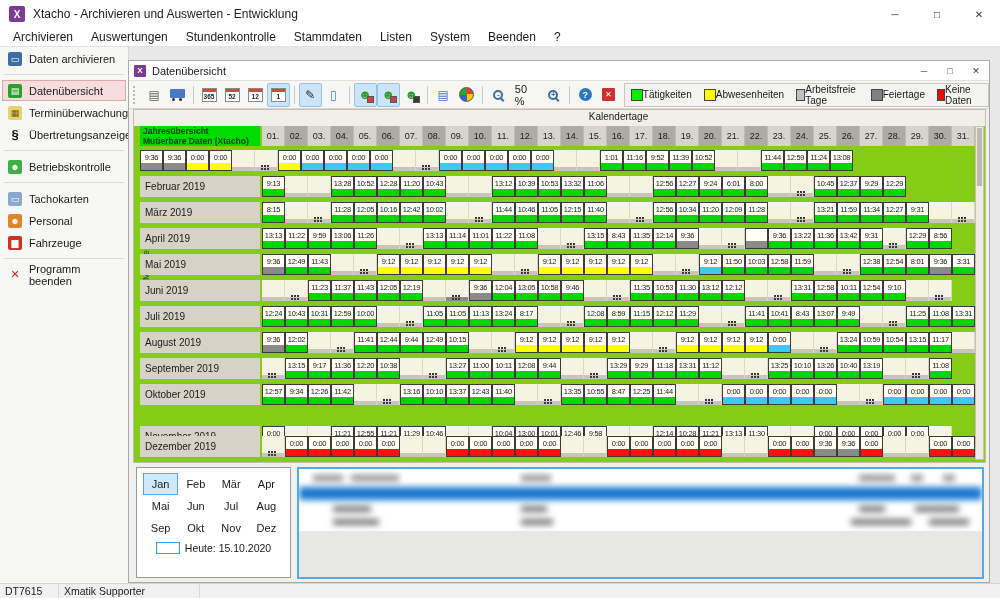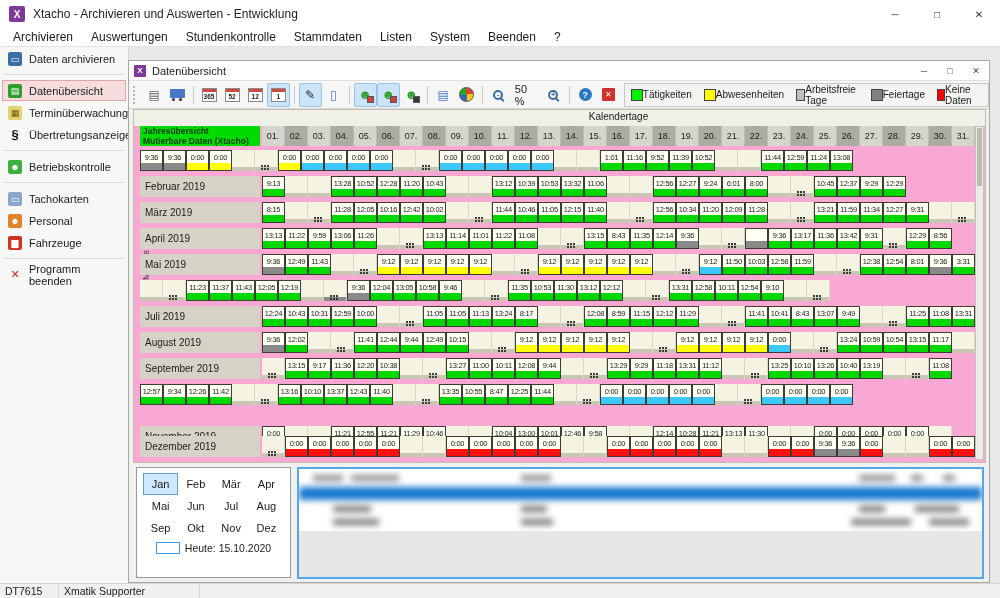--- a/index.html
+++ b/index.html
@@ -58,21 +58,21 @@
   .i-truck{position:relative;width:15px;height:9px;background:#4a78c8;border-radius:1px;margin-bottom:3px;}
   .i-truck:after{content:"";position:absolute;bottom:-3px;left:2px;width:3px;height:3px;border-radius:50%;background:#333;box-shadow:7px 0 #333;}
 
   
   .legend{display:flex;align-items:center;height:22px;border:1px solid #c6c6c2;background:#f3f3f1;margin-left:4px;padding:0 2px;}
   .lgitem{display:flex;align-items:center;padding:0 8px 0 4px;}
   .lgbox{width:12px;height:12px;border:1px solid #444;box-sizing:border-box;}
   .lgtext{font-size:10px;}
 
   
-  .calpanel{position:absolute;left:4px;top:48px;width:853px;height:354px;background:#f9a8d4;border:1px solid #c2beab;box-sizing:border-box;overflow:hidden;}
+  .calpanel{position:absolute;left:4px;top:48px;width:853px;height:354px;background:#84cc16;border:1px solid #c2beab;box-sizing:border-box;overflow:hidden;}
   .caltopband{position:absolute;left:0;top:0;right:0;height:16px;background:#f1f0e8;}
   .kalheader{position:absolute;left:128px;top:1px;width:713px;text-align:center;font-size:10px;}
   .monate{position:absolute;left:-3px;top:150px;font-size:9px;color:#333;transform:rotate(-90deg);}
   .dayheads{position:absolute;left:128px;top:16px;display:flex;}
   .dh{width:23px;height:20px;box-sizing:border-box;border-right:1px solid #bdbdb5;font-size:9px;text-align:center;line-height:20px;}
   .dh.odd{background:#d5d5cd;}
   .dh.even{background:#acaca4;}
   .corner{position:absolute;left:6px;top:16px;width:120px;height:20px;background:#00dc00;color:#07400a;font-weight:bold;font-size:8.5px;line-height:9.5px;padding:1px 0 0 3px;box-sizing:border-box;}
   .mrow{position:absolute;left:6px;height:21px;display:flex;}
   .mlabel{width:120px;height:21px;background:#d6d2c6;font-size:10px;line-height:21px;padding-left:5px;box-sizing:border-box;flex:0 0 120px;margin-right:2px;}
@@ -759,21 +759,21 @@
             </div>
             <div class="cell val">
               <span class="t"></span>
               <span class="bar" style="background: rgb(138, 138, 138);"></span>
             </div>
             <div class="cell val">
               <span class="t">9:36</span>
               <span class="bar" style="background: rgb(0, 216, 0);"></span>
             </div>
             <div class="cell val">
-              <span class="t">13:17</span>
+              <span class="t">13:22</span>
               <span class="bar" style="background: rgb(0, 216, 0);"></span>
             </div>
             <div class="cell val">
               <span class="t">11:36</span>
               <span class="bar" style="background: rgb(0, 216, 0);"></span>
             </div>
             <div class="cell val">
               <span class="t">13:42</span>
               <span class="bar" style="background: rgb(0, 216, 0);"></span>
             </div>
@@ -912,20 +912,21 @@
             <div class="cell val">
               <span class="t">9:36</span>
               <span class="bar" style="background: rgb(138, 138, 138);"></span>
             </div>
             <div class="cell val">
               <span class="t">3:31</span>
               <span class="bar" style="background: rgb(0, 216, 0);"></span>
             </div>
           </div>
           <div class="mrow" style="top: 170px;">
+            <div class="mlabel">Juni 2019</div>
             <div class="cell empty">
               <span class="strip"></span>
             </div>
             <div class="cell empty">
               <span class="strip"></span>
               <span class="mark"></span>
             </div>
             <div class="cell val">
               <span class="t">11:23</span>
               <span class="bar" style="background: rgb(0, 216, 0);"></span>
@@ -1395,20 +1396,21 @@
               <span class="strip"></span>
               <span class="mark"></span>
             </div>
             <div class="cell val">
               <span class="t">11:08</span>
               <span class="bar" style="background: rgb(0, 216, 0);"></span>
             </div>
             <div class="cell"></div>
           </div>
           <div class="mrow" style="top: 274px;">
+            <div class="mlabel">Oktober 2019</div>
             <div class="cell val">
               <span class="t">12:57</span>
               <span class="bar" style="background: rgb(0, 216, 0);"></span>
             </div>
             <div class="cell val">
               <span class="t">9:34</span>
               <span class="bar" style="background: rgb(0, 216, 0);"></span>
             </div>
             <div class="cell val">
               <span class="t">12:26</span>

